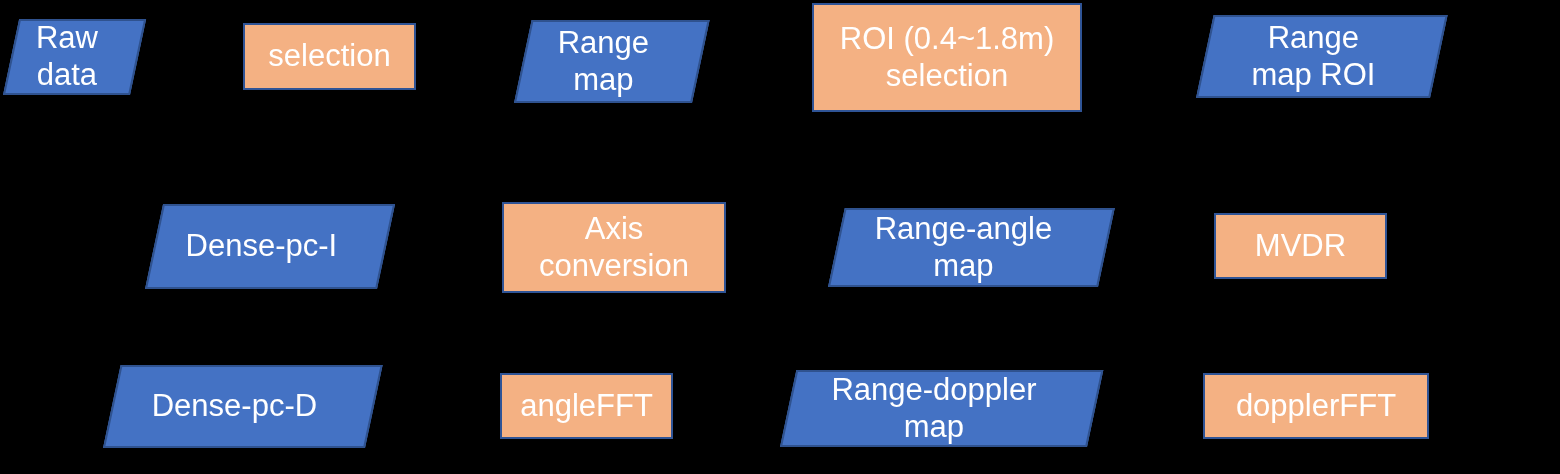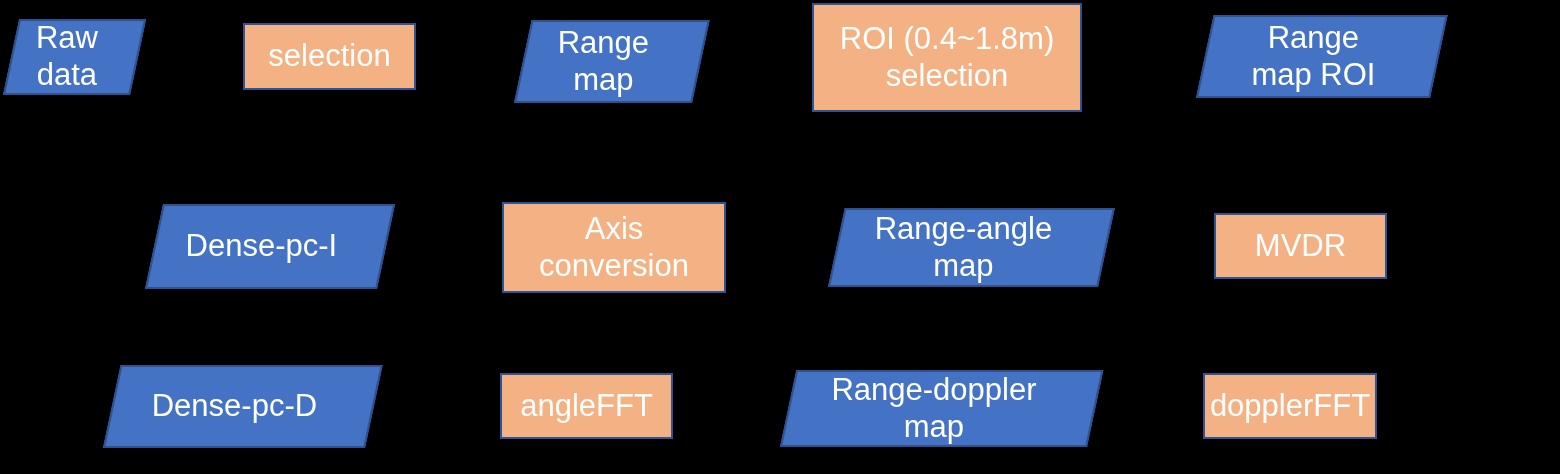--- a/index.html
+++ b/index.html
@@ -55,21 +55,21 @@
   #n-range-map-roi     { left: 1196px; top: 15px;  width: 234px; height: 83px;  }
 
   #n-dense-pc-i        { left: 145px;  top: 204px; width: 232px; height: 85px;  }
   #n-axis-conversion   { left: 502px;  top: 202px; width: 224px; height: 91px;  }
   #n-range-angle-map   { left: 828px;  top: 208px; width: 270px; height: 79px;  }
   #n-mvdr              { left: 1214px; top: 213px; width: 173px; height: 66px;  }
 
   #n-dense-pc-d        { left: 103px;  top: 365px; width: 262px; height: 83px;  }
   #n-angle-fft         { left: 500px;  top: 373px; width: 173px; height: 66px;  }
   #n-range-doppler-map { left: 780px;  top: 370px; width: 307px; height: 77px;  }
-  #n-doppler-fft       { left: 1203px; top: 373px; width: 174px; height: 66px;  }
+  #n-doppler-fft       { left: 1203px; top: 373px; width: 226px; height: 66px;  }
 </style>
 </head>
 <body>
 
 <div id="canvas">
 
   <div class="node data" id="n-raw-data">
     <span class="lbl">Raw
 data</span>
   </div>

